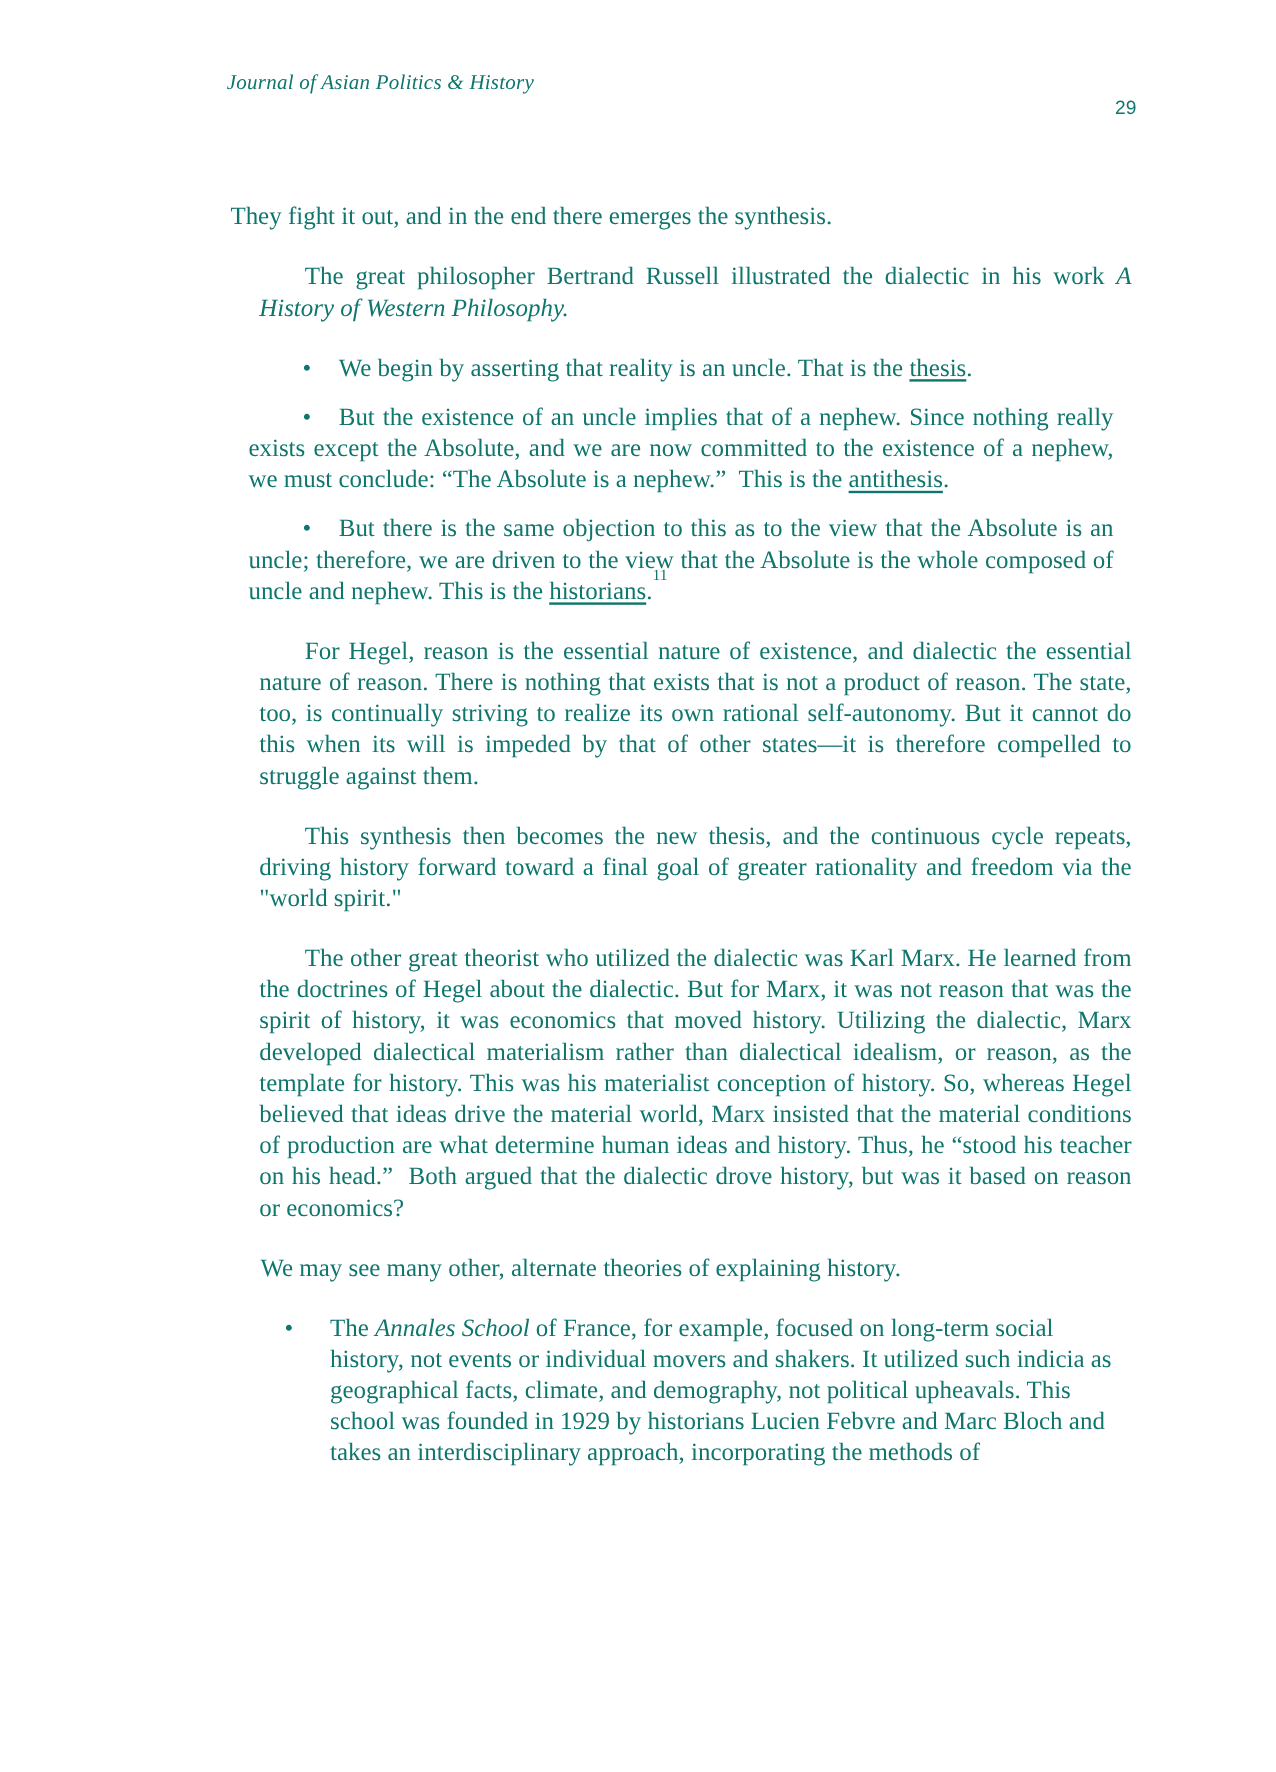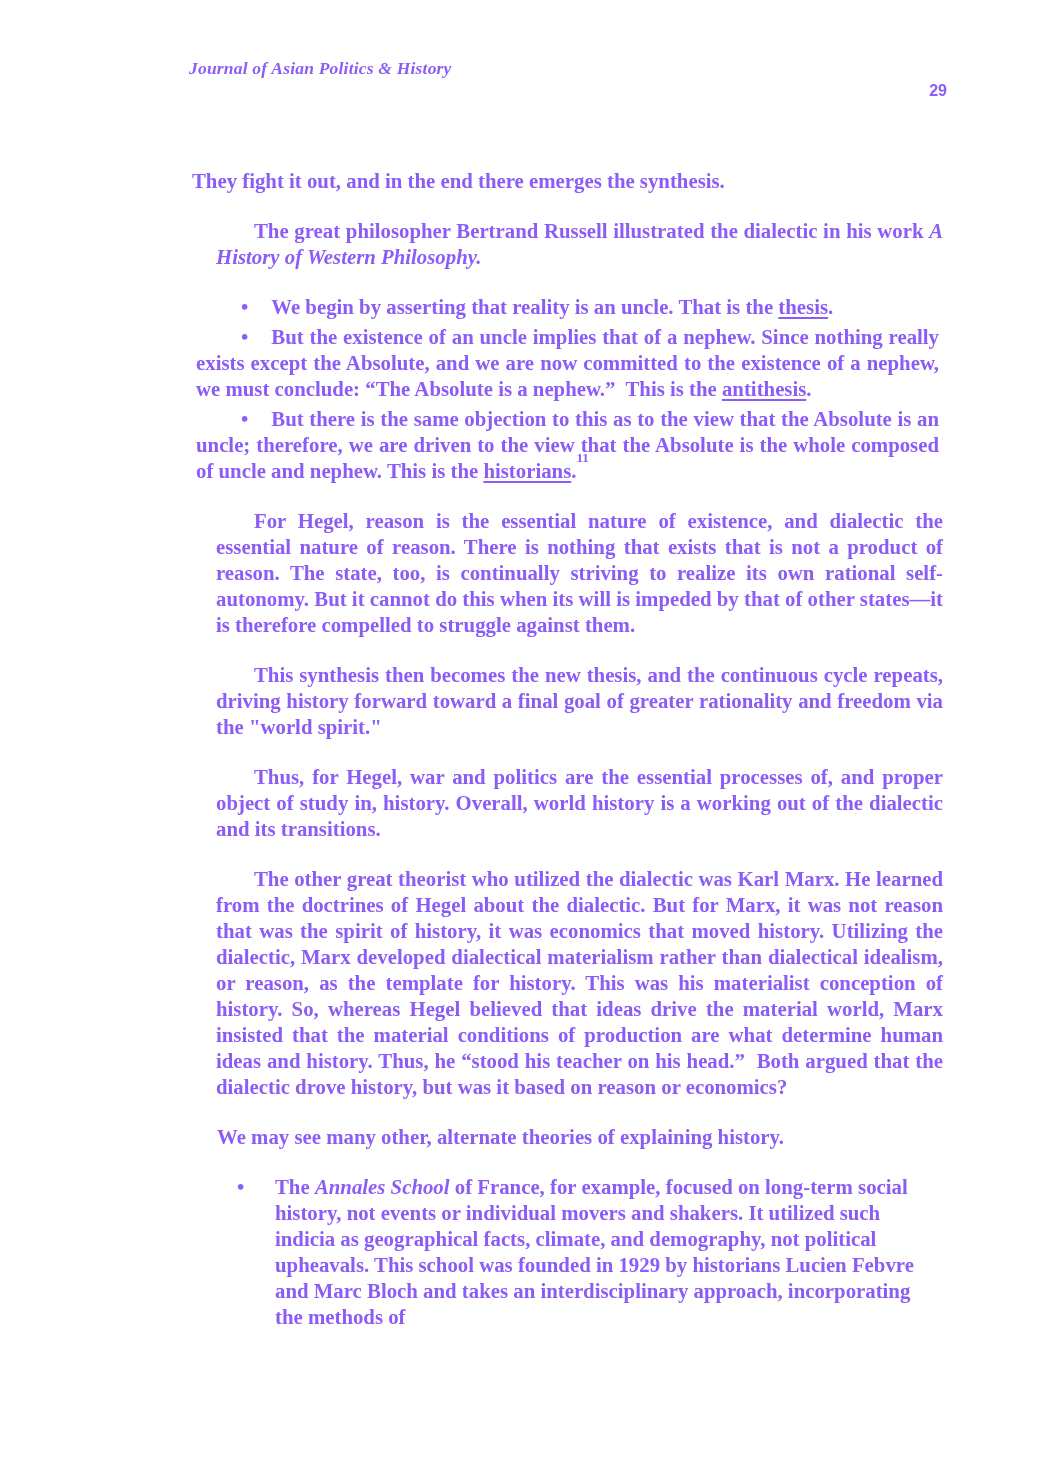--- a/index.html
+++ b/index.html
@@ -2,24 +2,23 @@
 <html><head>
 <meta charset="utf-8">
 <style>
   html, body { margin: 0; padding: 0; background: #e8e8e8; }
   .page {
     position: relative;
     width: 1063px;
     height: 1477px;
     margin: 0 auto;
     background: #ffffff;
-    color: #8b5cf6;
+    color: #0f766e;
     font-family: "Liberation Serif", serif;
     overflow: hidden;
-    font-weight: bold;
   }
   .running-header {
     position: absolute;
     top: 58px;
     left: 189px;
     font-style: italic;
     font-size: 17.5px;
     letter-spacing: 0.2px;
   }
   .page-number {
@@ -35,21 +34,21 @@
     left: 192px;
     width: 751px;
     font-size: 20.8px;
     line-height: 26px;
     text-align: justify;
   }
   .para { margin: 0 0 24px 0; }
   .indent { text-indent: 38px; margin-left: 24px; }
   .no-just { text-align: left; }
   .bullet-group { margin: 0 0 24px 0; }
-  .b-item { margin: 4px; text-indent: 45px; }
+  .b-item { margin: 15px; text-indent: 45px; }
   .bsp { display: inline-block; width: 23px; }
   .ul { text-decoration: underline; text-underline-offset: 3px; }
   .it { font-style: italic; }
   .fn {
     font-size: 13px;
     line-height: 0;
     position: relative;
     top: -8px;
   }
   .heading-line { text-indent: 38px; }
@@ -84,21 +83,20 @@
       <p class="b-item"><span class="bullet">•</span><span class="bsp"></span><span>But the existence of an uncle implies that of a nephew. Since nothing really exists except the Absolute, and we are now committed to the existence of a nephew, we must conclude: “The Absolute is a nephew.”&nbsp; This is the </span><span class="ul">antithesis</span><span>.</span></p>
 
       <p class="b-item"><span class="bullet">•</span><span class="bsp"></span><span>But there is the same objection to this as to the view that the Absolute is an uncle; therefore, we are driven to the view that the Absolute is the whole composed of uncle and nephew. This is the </span><span class="ul">historians</span><span>.</span><sup class="fn">11</sup></p>
 
     </div>
 
     <p class="para indent">For Hegel, reason is the essential nature of existence, and dialectic the essential nature of reason. There is nothing that exists that is not a product of reason. The state, too, is continually striving to realize its own rational self-autonomy. But it cannot do this when its will is impeded by that of other states—it is therefore compelled to struggle against them.</p>
 
     <p class="para indent">This synthesis then becomes the new thesis, and the continuous cycle repeats, driving history forward toward a final goal of greater rationality and freedom via the "world spirit."</p>
 
-    <p class="para indent">Thus, for Hegel, war and politics are the essential processes of, and proper object of study in, history. Overall, world history is a working out of the dialectic and its transitions.</p>
 
     <p class="para indent">The other great theorist who utilized the dialectic was Karl Marx. He learned from the doctrines of Hegel about the dialectic. But for Marx, it was not reason that was the spirit of history, it was economics that moved history. Utilizing the dialectic, Marx developed dialectical materialism rather than dialectical idealism, or reason, as the template for history. This was his materialist conception of history. So, whereas Hegel believed that ideas drive the material world, Marx insisted that the material conditions of production are what determine human ideas and history. Thus, he “stood his teacher on his head.”&nbsp; Both argued that the dialectic drove history, but was it based on reason or economics?</p>
 
 
     <p class="para intro-line no-just">We may see many other, alternate theories of explaining history.</p>
 
     <p class="para annales"><span class="abs-bullet">•</span><span>The </span><span class="it">Annales School</span><span> of France, for example, focused on long-term social history, not events or individual movers and shakers. It utilized such indicia as geographical facts, climate, and demography, not political upheavals. This school was founded in 1929 by historians Lucien Febvre and Marc Bloch and takes an interdisciplinary approach, incorporating the methods of</span></p>
 
   </div>
 </div>

